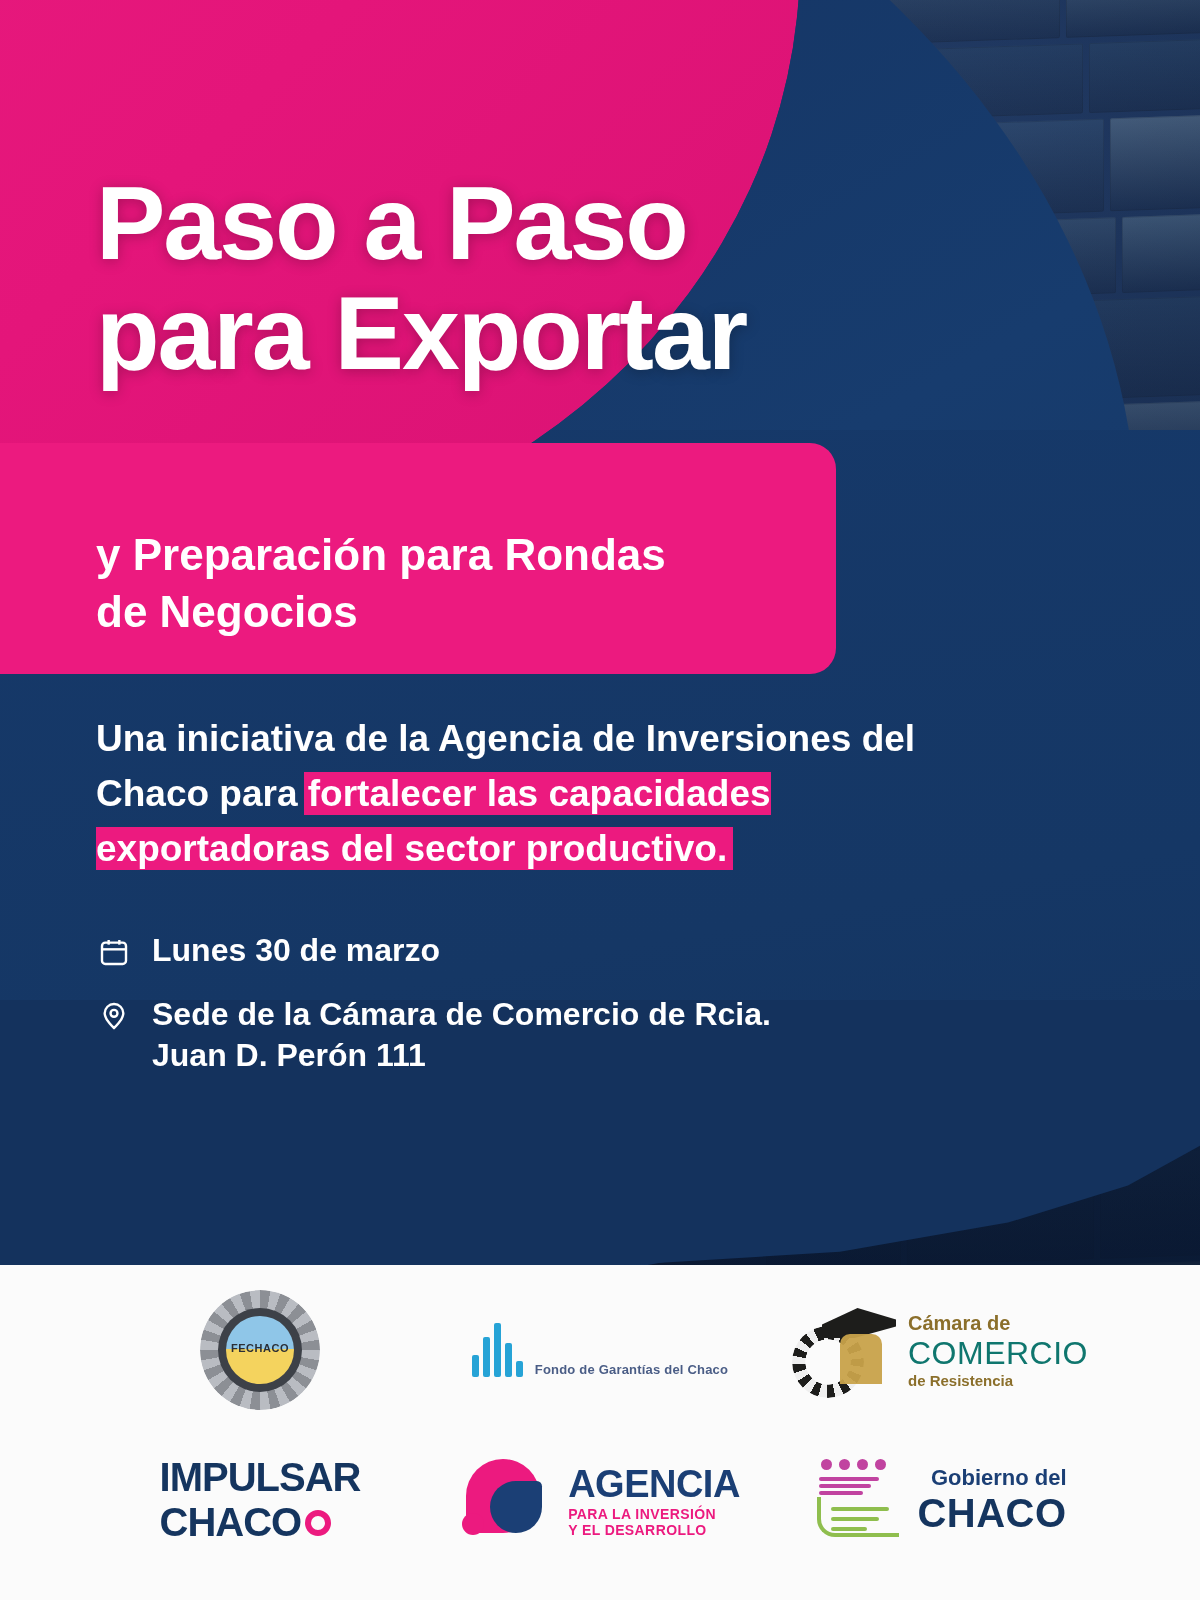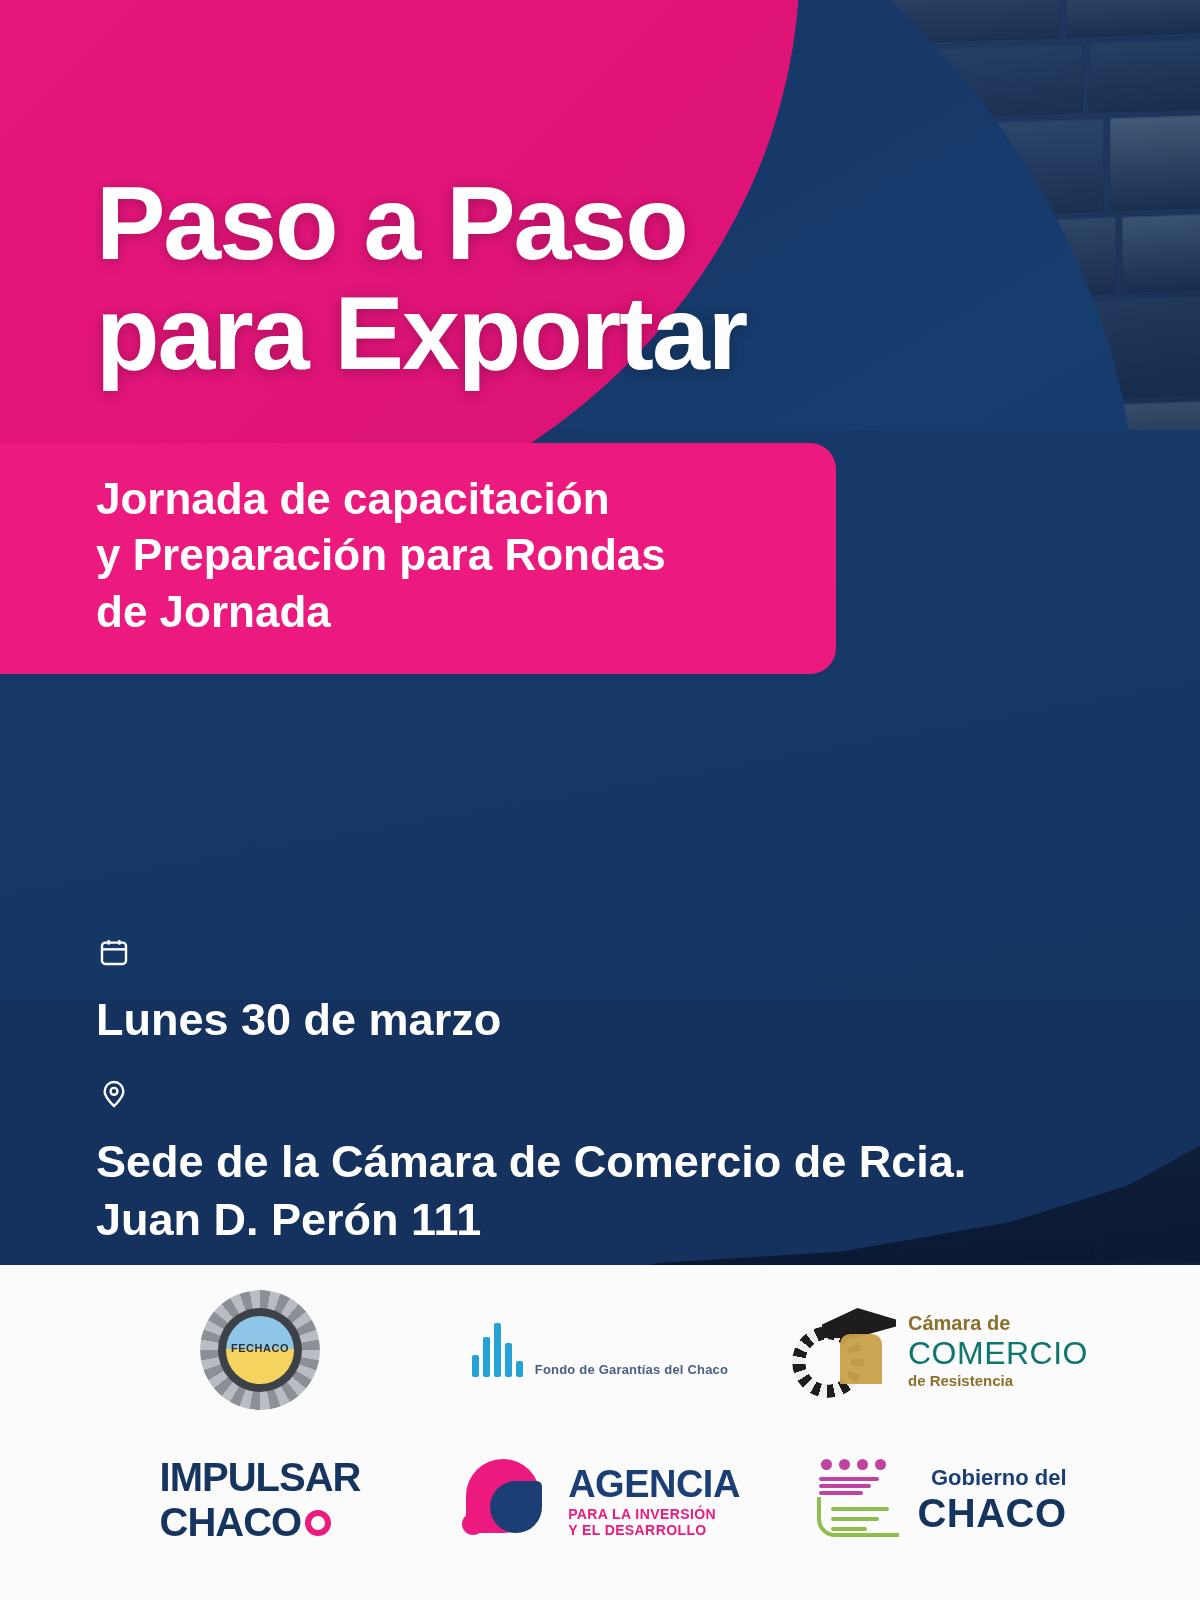--- a/index.html
+++ b/index.html
@@ -154,24 +154,23 @@
     left: 96px;
     top: 930px;
     width: 900px;
     color: #ffffff;
   }
   .detail-row {
     display: flex;
     align-items: flex-start;
     gap: 20px;
     margin-bottom: 22px;
-    font-size: 45px;
+    font-size: 32px;
     line-height: 1.3;
     font-weight: 600;
-    flex-direction: column;
   }
   .detail-row .ico {
     flex: 0 0 auto;
     width: 36px; height: 38px;
     display: flex; align-items: center; justify-content: center;
     margin-top: 3px;
   }
   .detail-row .txt .second { display: block; }
 
   
@@ -476,25 +475,28 @@
   <div class="magenta-wedge"></div>
 
   <div class="content">
 
     <h1 class="title">
       <span class="l1">Paso a Paso</span>
       <span class="l2">para Exportar</span>
     </h1>
 
     <div class="subtitle-band">
-      <span>Jornada de capacitación</span><br>
+      <br>
       <span>y Preparación para Rondas</span><br>
-      <span>de Jornada</span>
+      <span>de Negocios</span>
     </div>
 
+    <p class="lead">
+      <span>Una iniciativa de la Agencia de Inversiones del Chaco para </span><span class="hl">fortalecer las capacidades exportadoras del sector productivo.</span>
+    </p>
 
     <div class="details">
 
       <div class="detail-row">
         <span class="ico">
           <svg width="32" height="32" viewBox="0 0 24 24" fill="none" stroke="#ffffff" stroke-width="1.8">
             <rect x="3" y="5" width="18" height="16" rx="2.5"></rect>
             <line x1="3" y1="10" x2="21" y2="10"></line>
             <line x1="8" y1="3" x2="8" y2="6.5"></line>
             <line x1="16" y1="3" x2="16" y2="6.5"></line>

